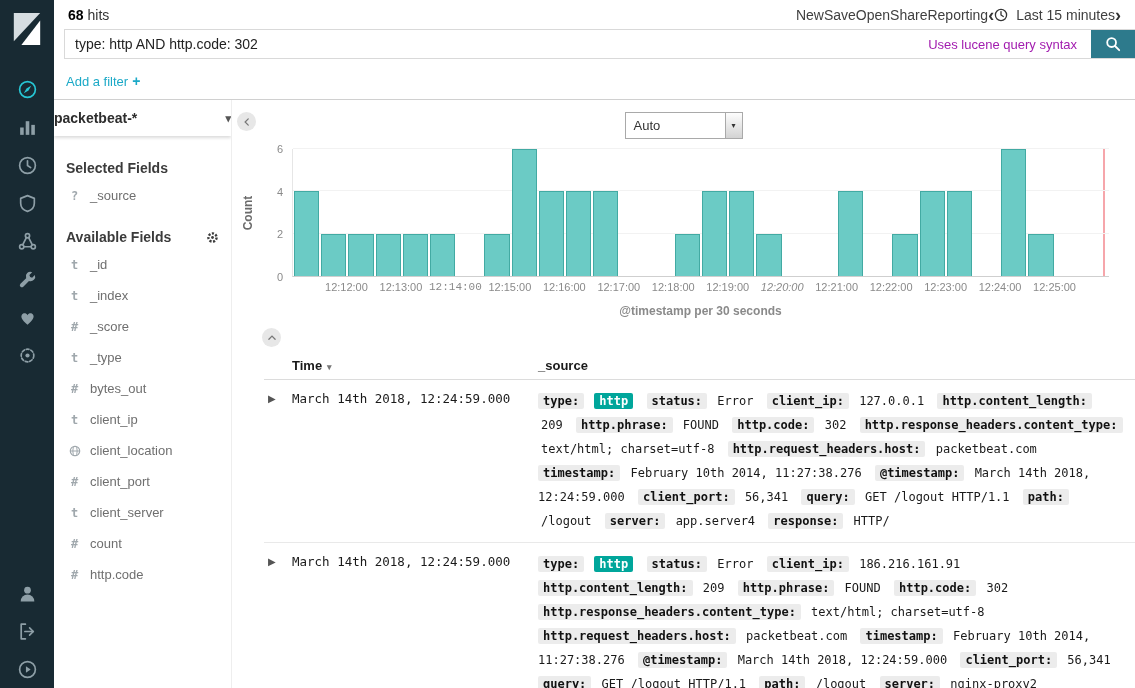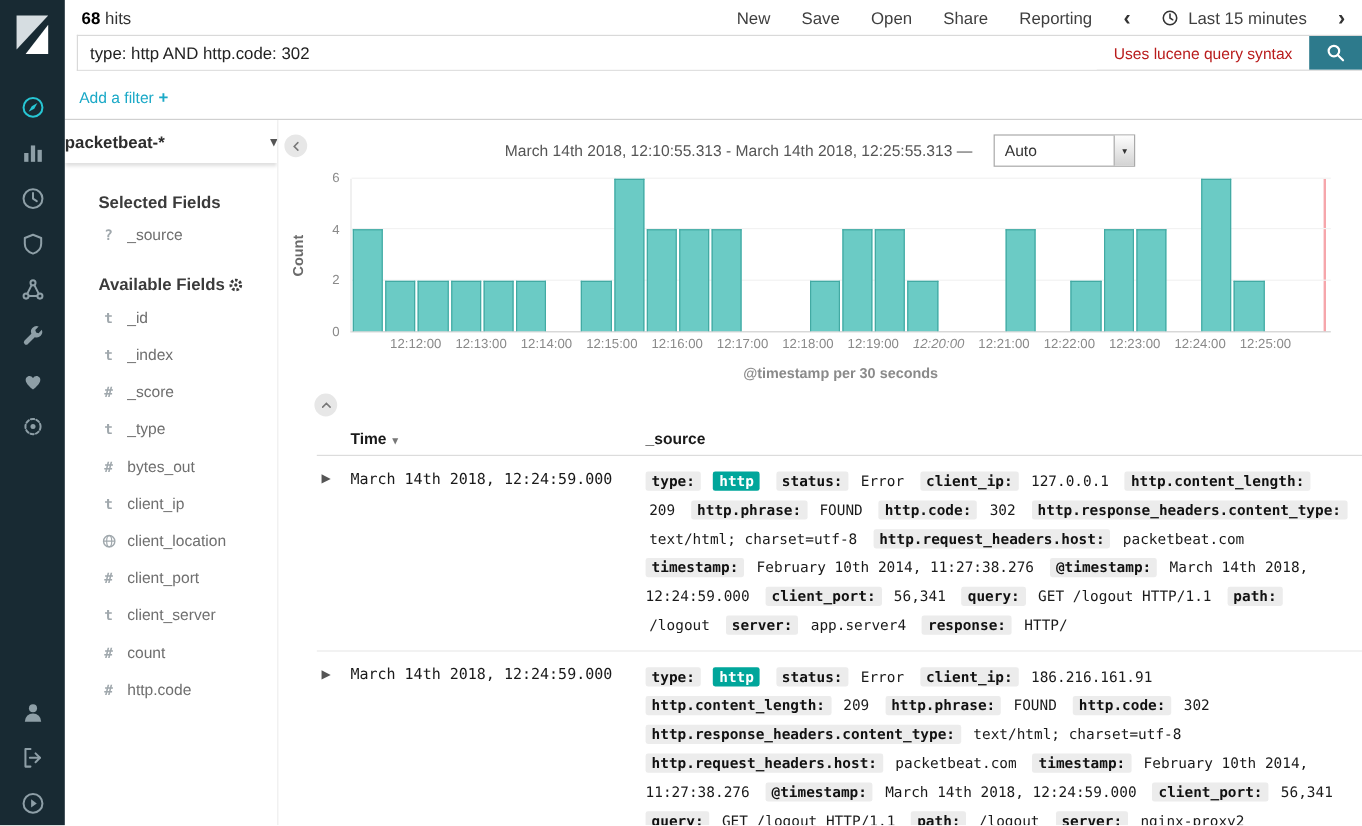--- a/index.html
+++ b/index.html
@@ -17,42 +17,42 @@
   .rail-btn.active .stroke{stroke:#27c6d4}
   .rail-btn.active .fill{fill:#27c6d4}
   .rail-spacer{flex:1}
   .rail-top-gap{height:12px}
 
   
   .main{position:absolute;left:54px;top:0;right:0;bottom:0;display:flex;flex-direction:column}
   .topbar{height:29px;display:flex;align-items:center;padding:0 14px;font-size:14px;flex:none}
   .hits b{font-weight:bold;color:#000}
   .hits span{color:#333;margin-left:4px}
-  .topnav{margin-left:auto;display:flex;align-items:center;gap:26px;color:#3f3f3f;font-size:14px}
+  .topnav{margin-left:auto;display:flex;align-items:center;color:#3f3f3f;font-size:14px}
   .navitem{cursor:pointer;white-space:nowrap}
   .timepicker{display:flex;align-items:center;gap:8px}
   .chev{color:#333;font-size:18px;font-weight:bold;cursor:pointer;line-height:1}
   .tp-label{cursor:pointer}
 
   .searchrow{display:flex;align-items:stretch;height:30px;margin-left:10px;border:1px solid #d9d9d9;border-right:0;flex:none}
   .search-input{flex:1;border:0;outline:0;padding:0 10px;font-size:14px;color:#222;font-family:"Liberation Sans",sans-serif}
-  .syntax-link{display:flex;align-items:center;color:#b91c1c;font-size:13px;padding:0 14px;white-space:nowrap;cursor:pointer}
+  .syntax-link{display:flex;align-items:center;color:#a21caf;font-size:13px;padding:0 14px;white-space:nowrap;cursor:pointer}
   .search-btn{width:44px;background:#2d7a8c;border:0;display:flex;align-items:center;justify-content:center;cursor:pointer}
 
   .filterrow{padding:14px 0 10px 12px;border-bottom:1px solid #d0d0d0;font-size:13px;flex:none}
   .addfilter{color:#1ba9c7;cursor:pointer;display:inline-flex;align-items:center;gap:4px}
   .addfilter .plus{font-weight:bold;font-size:14px}
 
   .content{flex:1;display:flex;overflow:hidden}
 
   
   .fields{width:178px;flex:none;border-right:1px solid #eeeeee;overflow:hidden;background:#fff}
   .idx-select{height:36px;display:flex;align-items:center;padding:0 0;font-size:14px;font-weight:bold;color:#2d2d2d;box-shadow:0 2px 3px rgba(0,0,0,.14);cursor:pointer;position:relative;z-index:2}
   .idx-caret{margin-left:auto;color:#555;font-size:11px}
-  .fields-inner{padding:6px 28px}
+  .fields-inner{padding:6px 12px}
   .fheading{font-size:14px;font-weight:bold;color:#3b3b3b;margin:18px 0 4px;display:flex;align-items:center}
   .fheading .gear{margin-left:auto;cursor:pointer;display:flex}
   .fitem{display:flex;align-items:center;gap:9px;padding:8px 2px;font-size:13px;color:#6f6f6f;cursor:pointer}
   .ftype{width:13px;text-align:center;color:#a0a8ad;font-size:12px;font-weight:bold;font-family:"DejaVu Sans Mono",monospace;flex:none}
   .ftype svg{vertical-align:middle}
 
   
   .mainpanel{flex:1;position:relative;overflow:hidden;padding-top:6px}
   .collapse-circle{width:19px;height:19px;border-radius:50%;background:#e7e7e7;color:#777;display:flex;align-items:center;justify-content:center;cursor:pointer;flex:none}
   .collapse-left{position:absolute;left:5px;top:12px}
@@ -301,21 +301,20 @@
       </div>
 
       <div class="mainpanel">
         <div class="collapse-circle collapse-left">
           <svg width="10" height="10" viewBox="0 0 16 16">
               <path d="M10 3 5 8l5 5" fill="none" stroke="#777" stroke-width="2" stroke-linecap="round"></path>
             </svg>
         </div>
 
         <div class="chart-header">
-          <span>March 14th 2018, 12:10:55.313 - March 14th 2018, 12:25:55.313 —</span>
           <div class="interval-select">
             <span class="val">Auto</span>
             <span class="caretbox">▾</span>
           </div>
         </div>
 
         <div class="chart">
           <div class="ylab-wrap">
               <span>Count</span>
             </div>
@@ -348,21 +347,21 @@
             </div>
           <div id="yaxis"></div>
         <div class="ytick" style="position: absolute; bottom: 0%;">0</div>
             <div class="ytick" style="position: absolute; bottom: 33.3333%;">2</div>
             <div class="ytick" style="position: absolute; bottom: 66.6667%;">4</div>
             <div class="ytick" style="position: absolute; bottom: 100%;">6</div>
           </div>
         <div class="xticks" id="xaxis">
             <div class="xtick" style="left: 6.66667%;">12:12:00</div>
             <div class="xtick" style="left: 13.3333%;">12:13:00</div>
-            <div class="xtick" style="left: 20%;">12:14:00</div>
+            <div class="xtick" style="left: 20%; font-family: Liberation Mono, monospace;">12:14:00</div>
             <div class="xtick" style="left: 26.6667%;">12:15:00</div>
             <div class="xtick" style="left: 33.3333%;">12:16:00</div>
             <div class="xtick" style="left: 40%;">12:17:00</div>
             <div class="xtick" style="left: 46.6667%;">12:18:00</div>
             <div class="xtick" style="left: 53.3333%;">12:19:00</div>
             <div class="xtick" style="left: 60%; font-style: italic;">12:20:00</div>
             <div class="xtick" style="left: 66.6667%;">12:21:00</div>
             <div class="xtick" style="left: 73.3333%;">12:22:00</div>
             <div class="xtick" style="left: 80%;">12:23:00</div>
             <div class="xtick" style="left: 86.6667%;">12:24:00</div>

